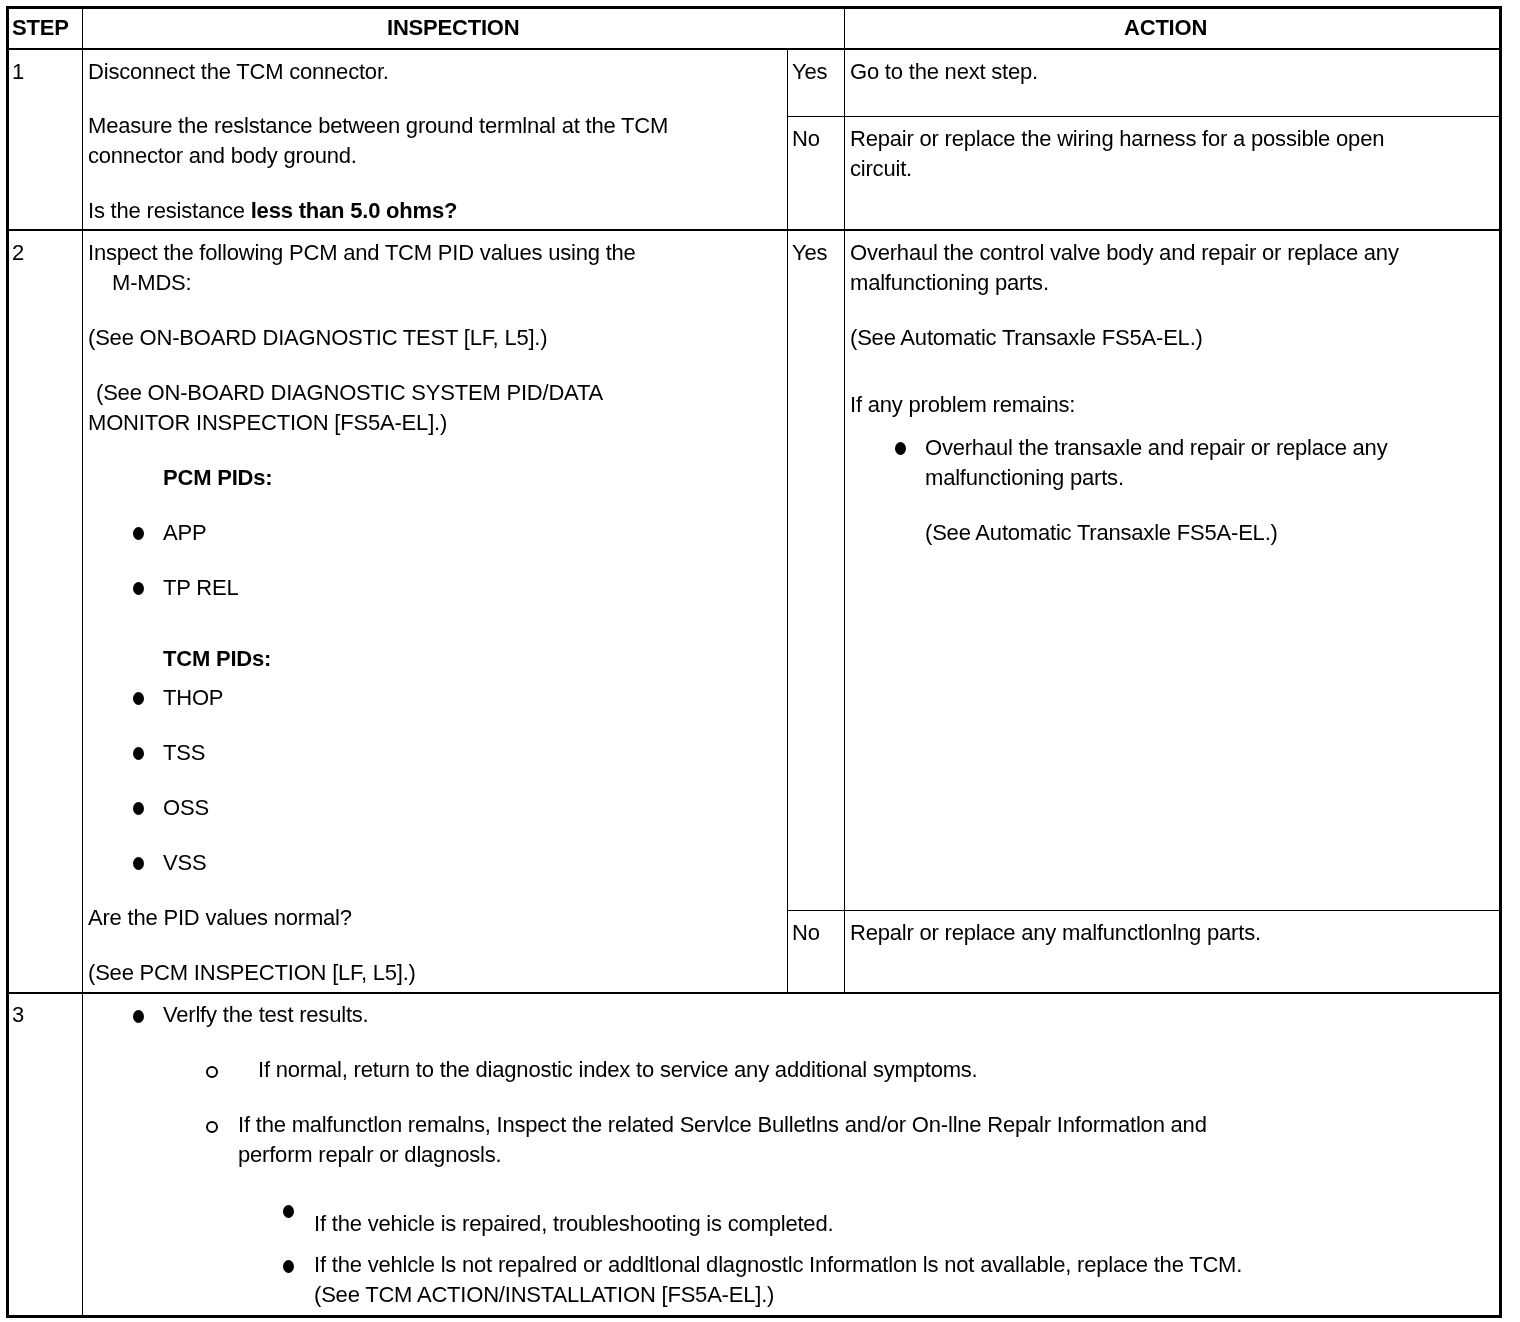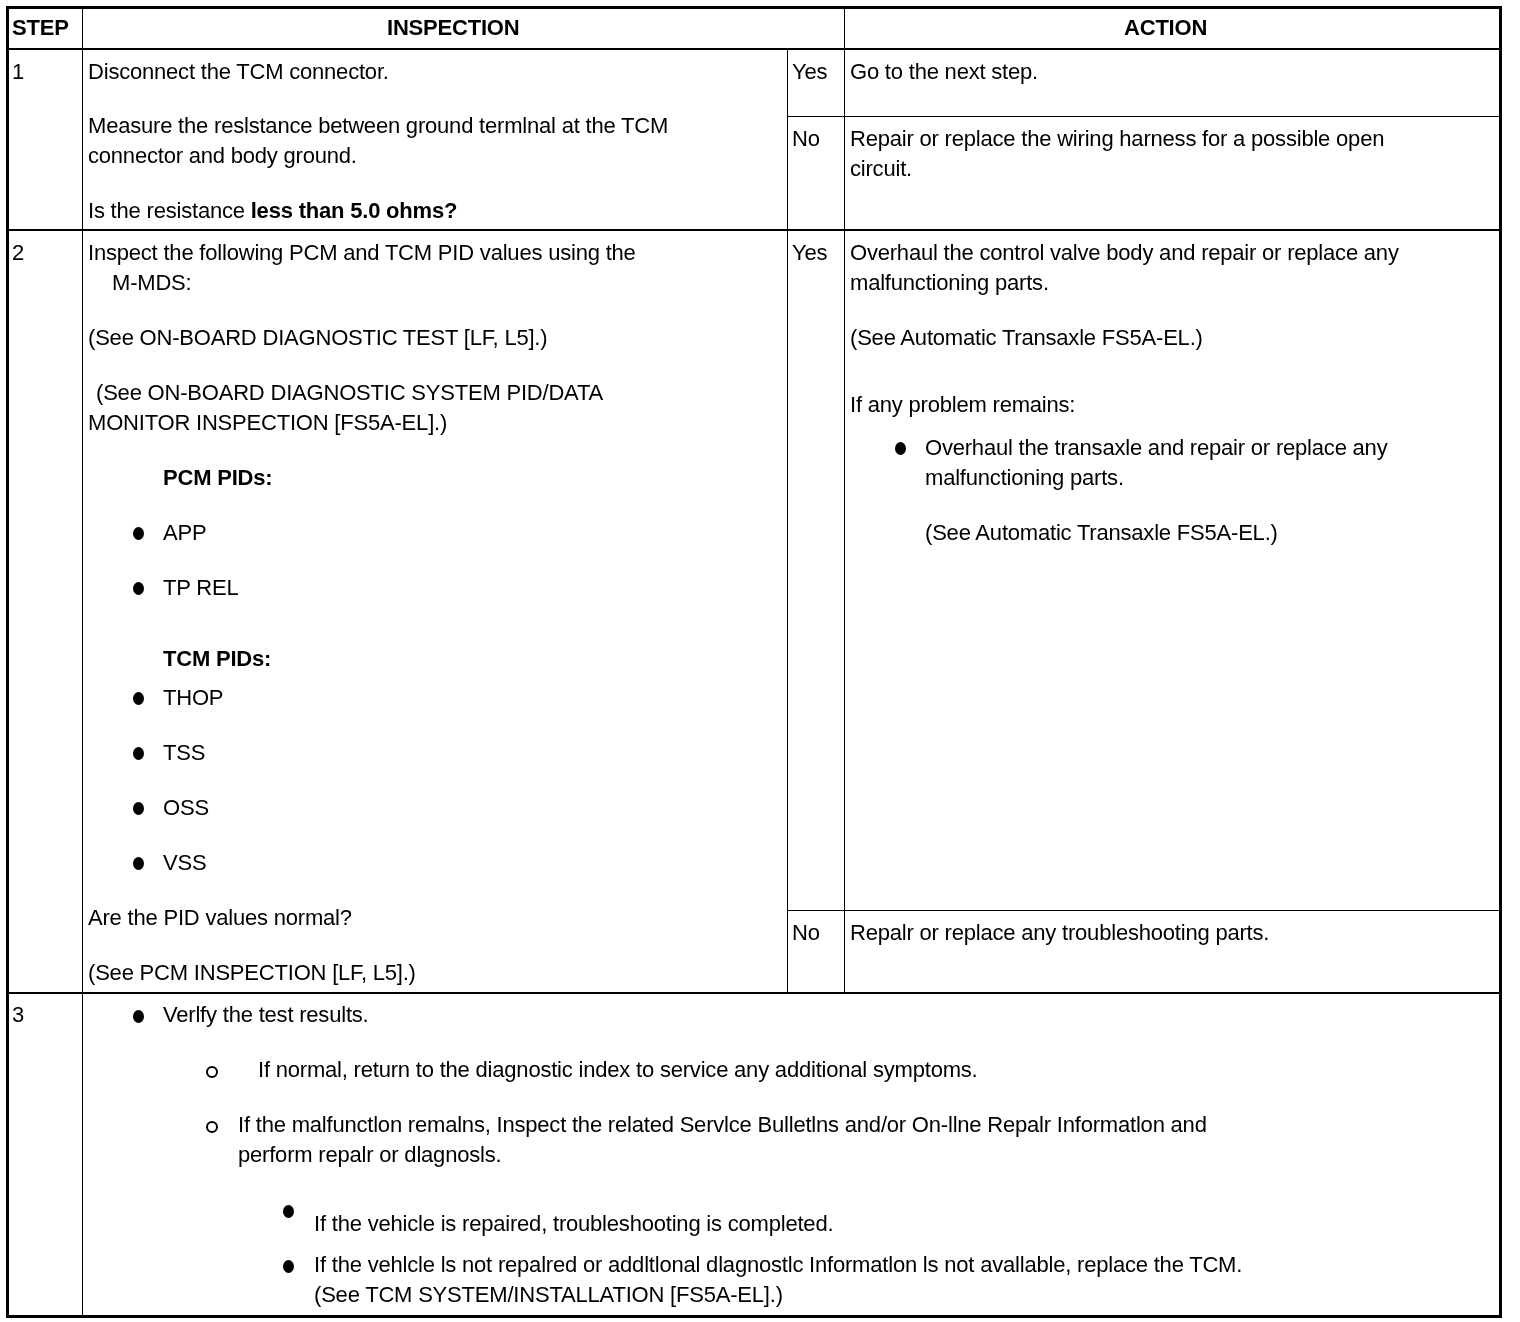--- a/index.html
+++ b/index.html
@@ -77,29 +77,29 @@
 <div class="t" style="left:850px; top:238px;">Overhaul the control valve body and repair or replace any</div>
 <div class="t" style="left:850px; top:268px;">malfunctioning parts.</div>
 <div class="t" style="left:850px; top:323px;">(See Automatic Transaxle FS5A-EL.)</div>
 <div class="t" style="left:850px; top:378px;margin-top:12px;">If any problem remains:</div>
 <span class="bullet" style="left:895px; top:442px;"></span>
 <div class="t" style="left:925px; top:433px;">Overhaul the transaxle and repair or replace any</div>
 <div class="t" style="left:925px; top:463px;">malfunctioning parts.</div>
 <div class="t" style="left:925px; top:518px;">(See Automatic Transaxle FS5A-EL.)</div>
 
 <div class="t" style="left:792px; top:918px;">No</div>
-<div class="t" style="left:850px; top:918px;">Repalr or replace any troubleshooting parts.</div>
+<div class="t" style="left:850px; top:918px;">Repalr or replace any malfunctlonlng parts.</div>
 
 <div class="t" style="left:12px; top:1000px;">3</div>
 <span class="bullet" style="left:133px; top:1010px;"></span>
 <div class="t" style="left:163px; top:1000px;">Verlfy the test results.</div>
 
 <span class="ring" style="left:206px; top:1066px;"></span>
 <div class="t" style="left:238px; top:1055px;margin-left:20px;">If normal, return to the diagnostic index to service any additional symptoms.</div>
 <span class="ring" style="left:206px; top:1121px;"></span>
 <div class="t" style="left:238px; top:1110px;">If the malfunctlon remalns, Inspect the related Servlce Bulletlns and/or On-llne Repalr Informatlon and</div>
 <div class="t" style="left:238px; top:1140px;">perform repalr or dlagnosls.</div>
 
 <span class="bullet" style="left:283px; top:1205px;"></span>
 <div class="t" style="left:314px; top:1195px;margin-top:14px;">If the vehicle is repaired, troubleshooting is completed.</div>
 <span class="bullet" style="left:283px; top:1260px;"></span>
 <div class="t" style="left:314px; top:1250px;">If the vehlcle ls not repalred or addltlonal dlagnostlc Informatlon ls not avallable, replace the TCM.</div>
-<div class="t" style="left:314px; top:1280px;">(See TCM SYSTEM/INSTALLATION [FS5A-EL].)</div>
+<div class="t" style="left:314px; top:1280px;">(See TCM ACTION/INSTALLATION [FS5A-EL].)</div>
 
 </body></html>

